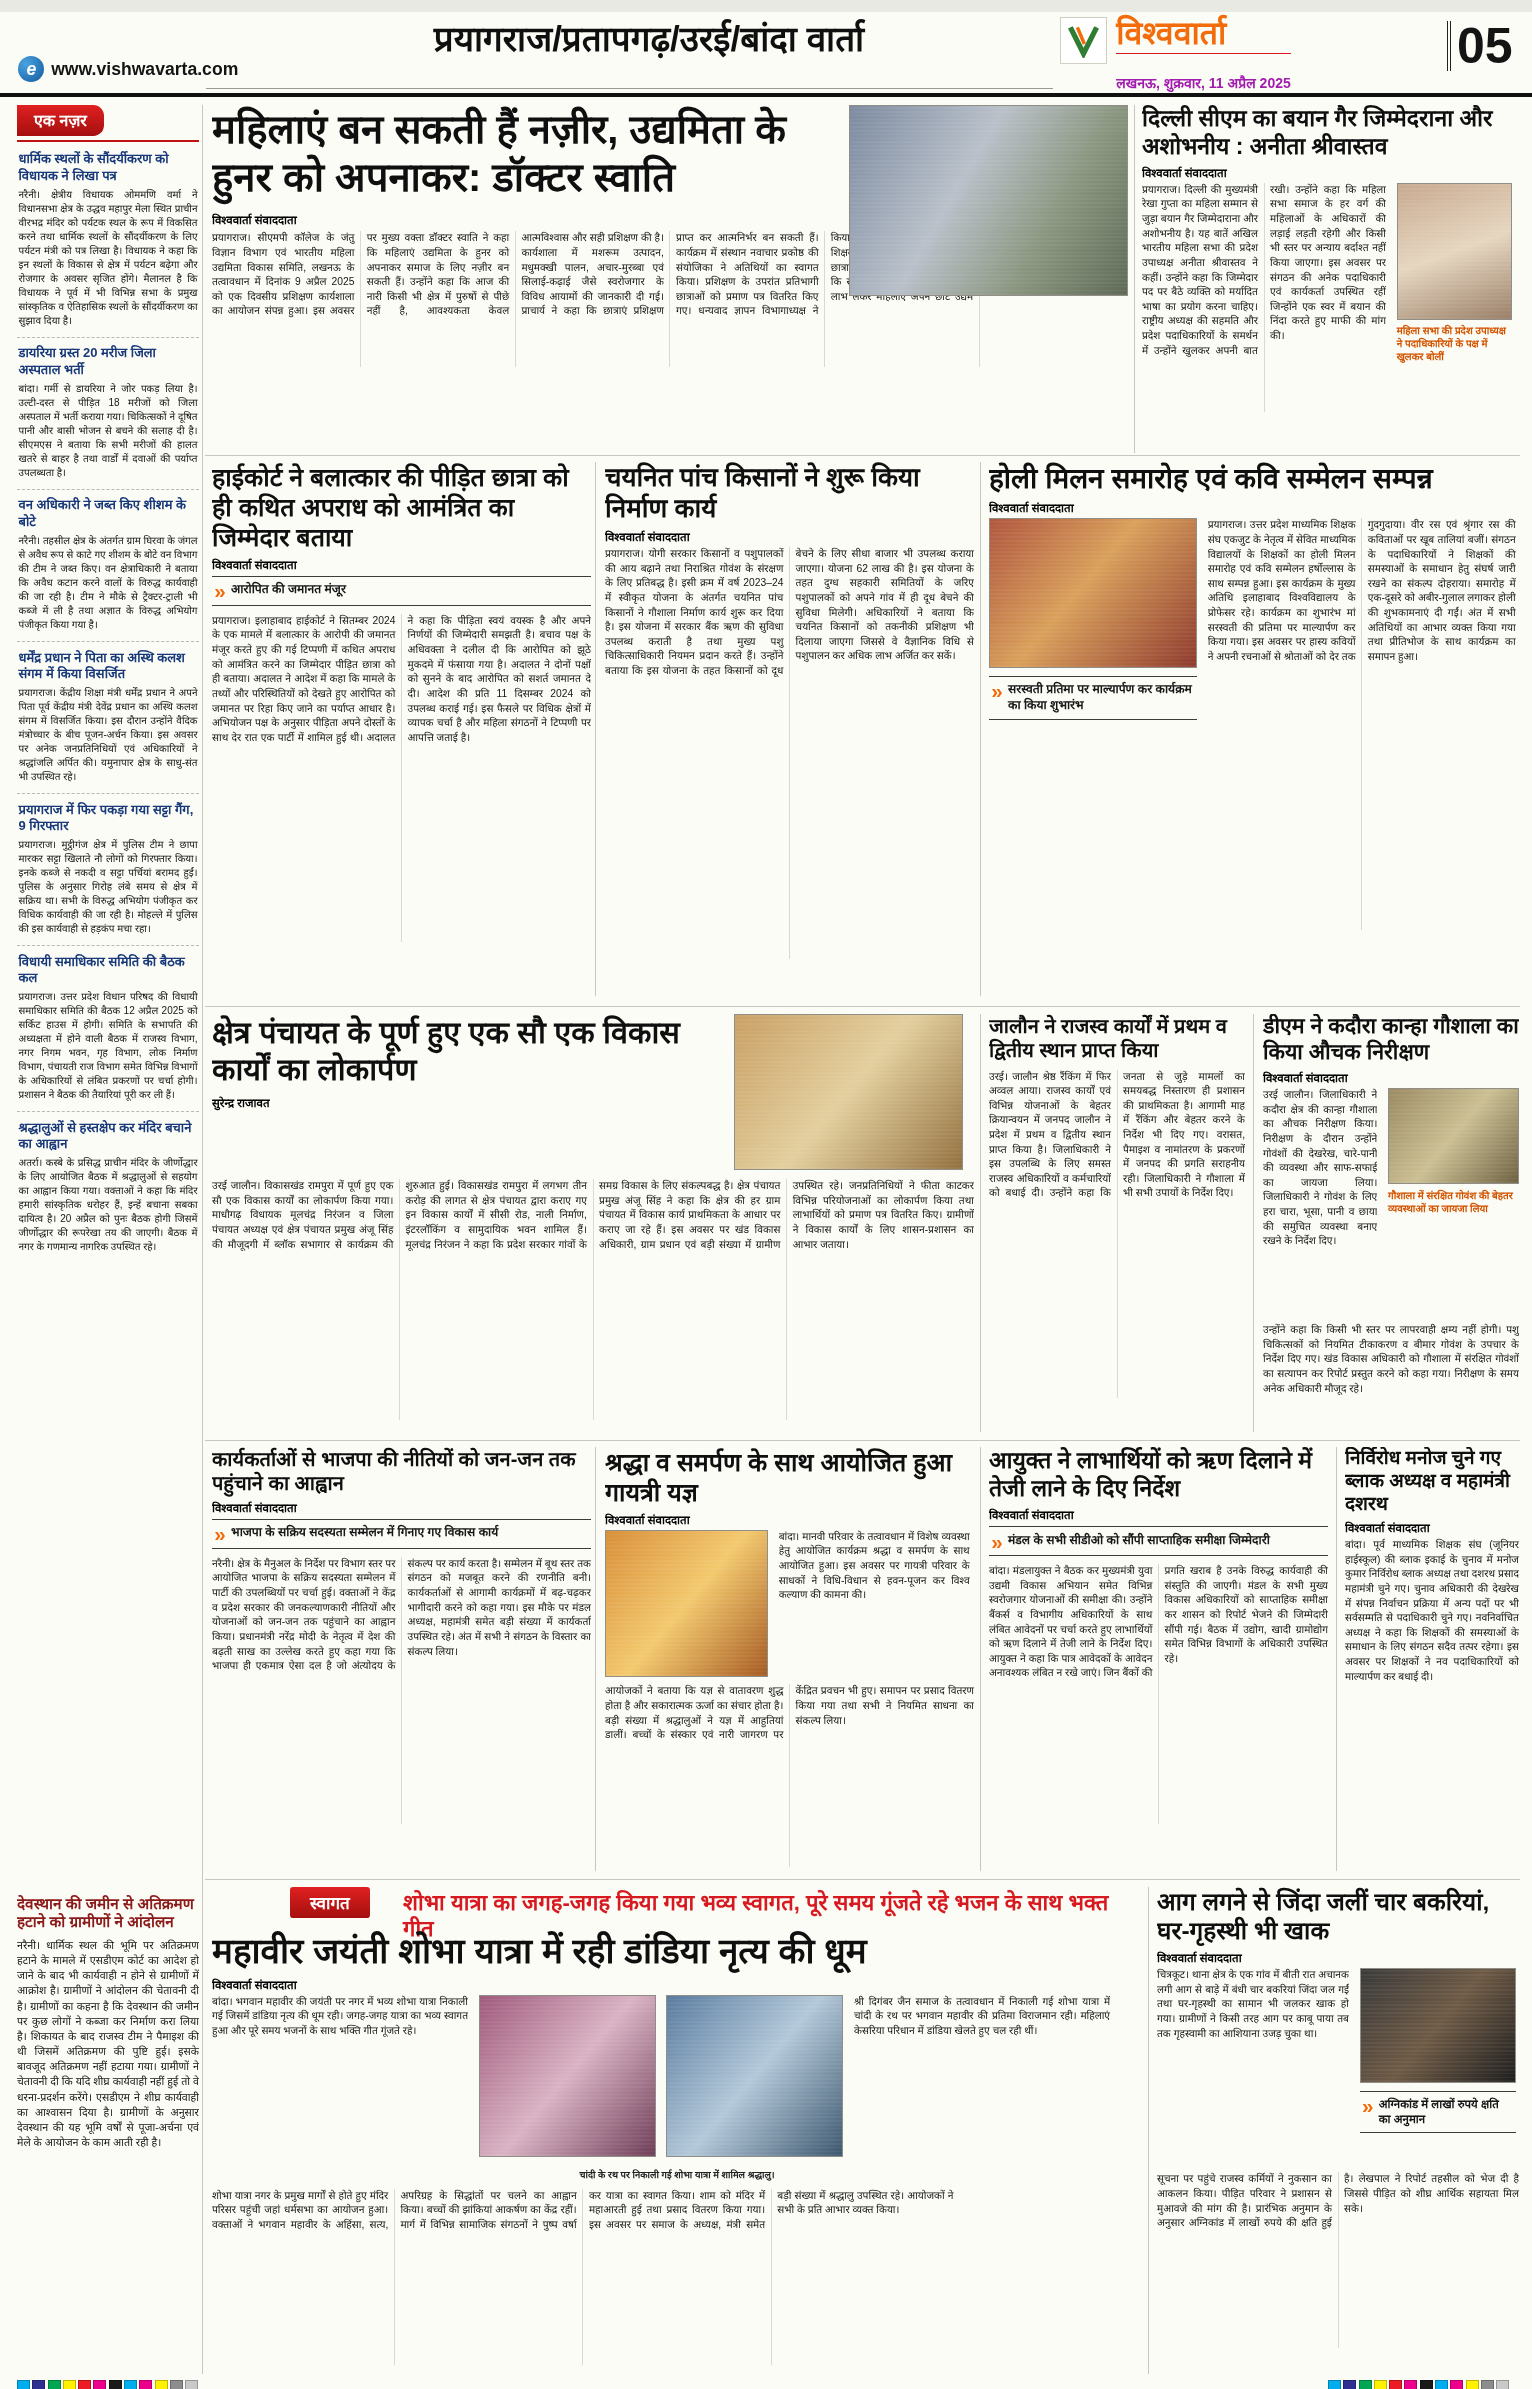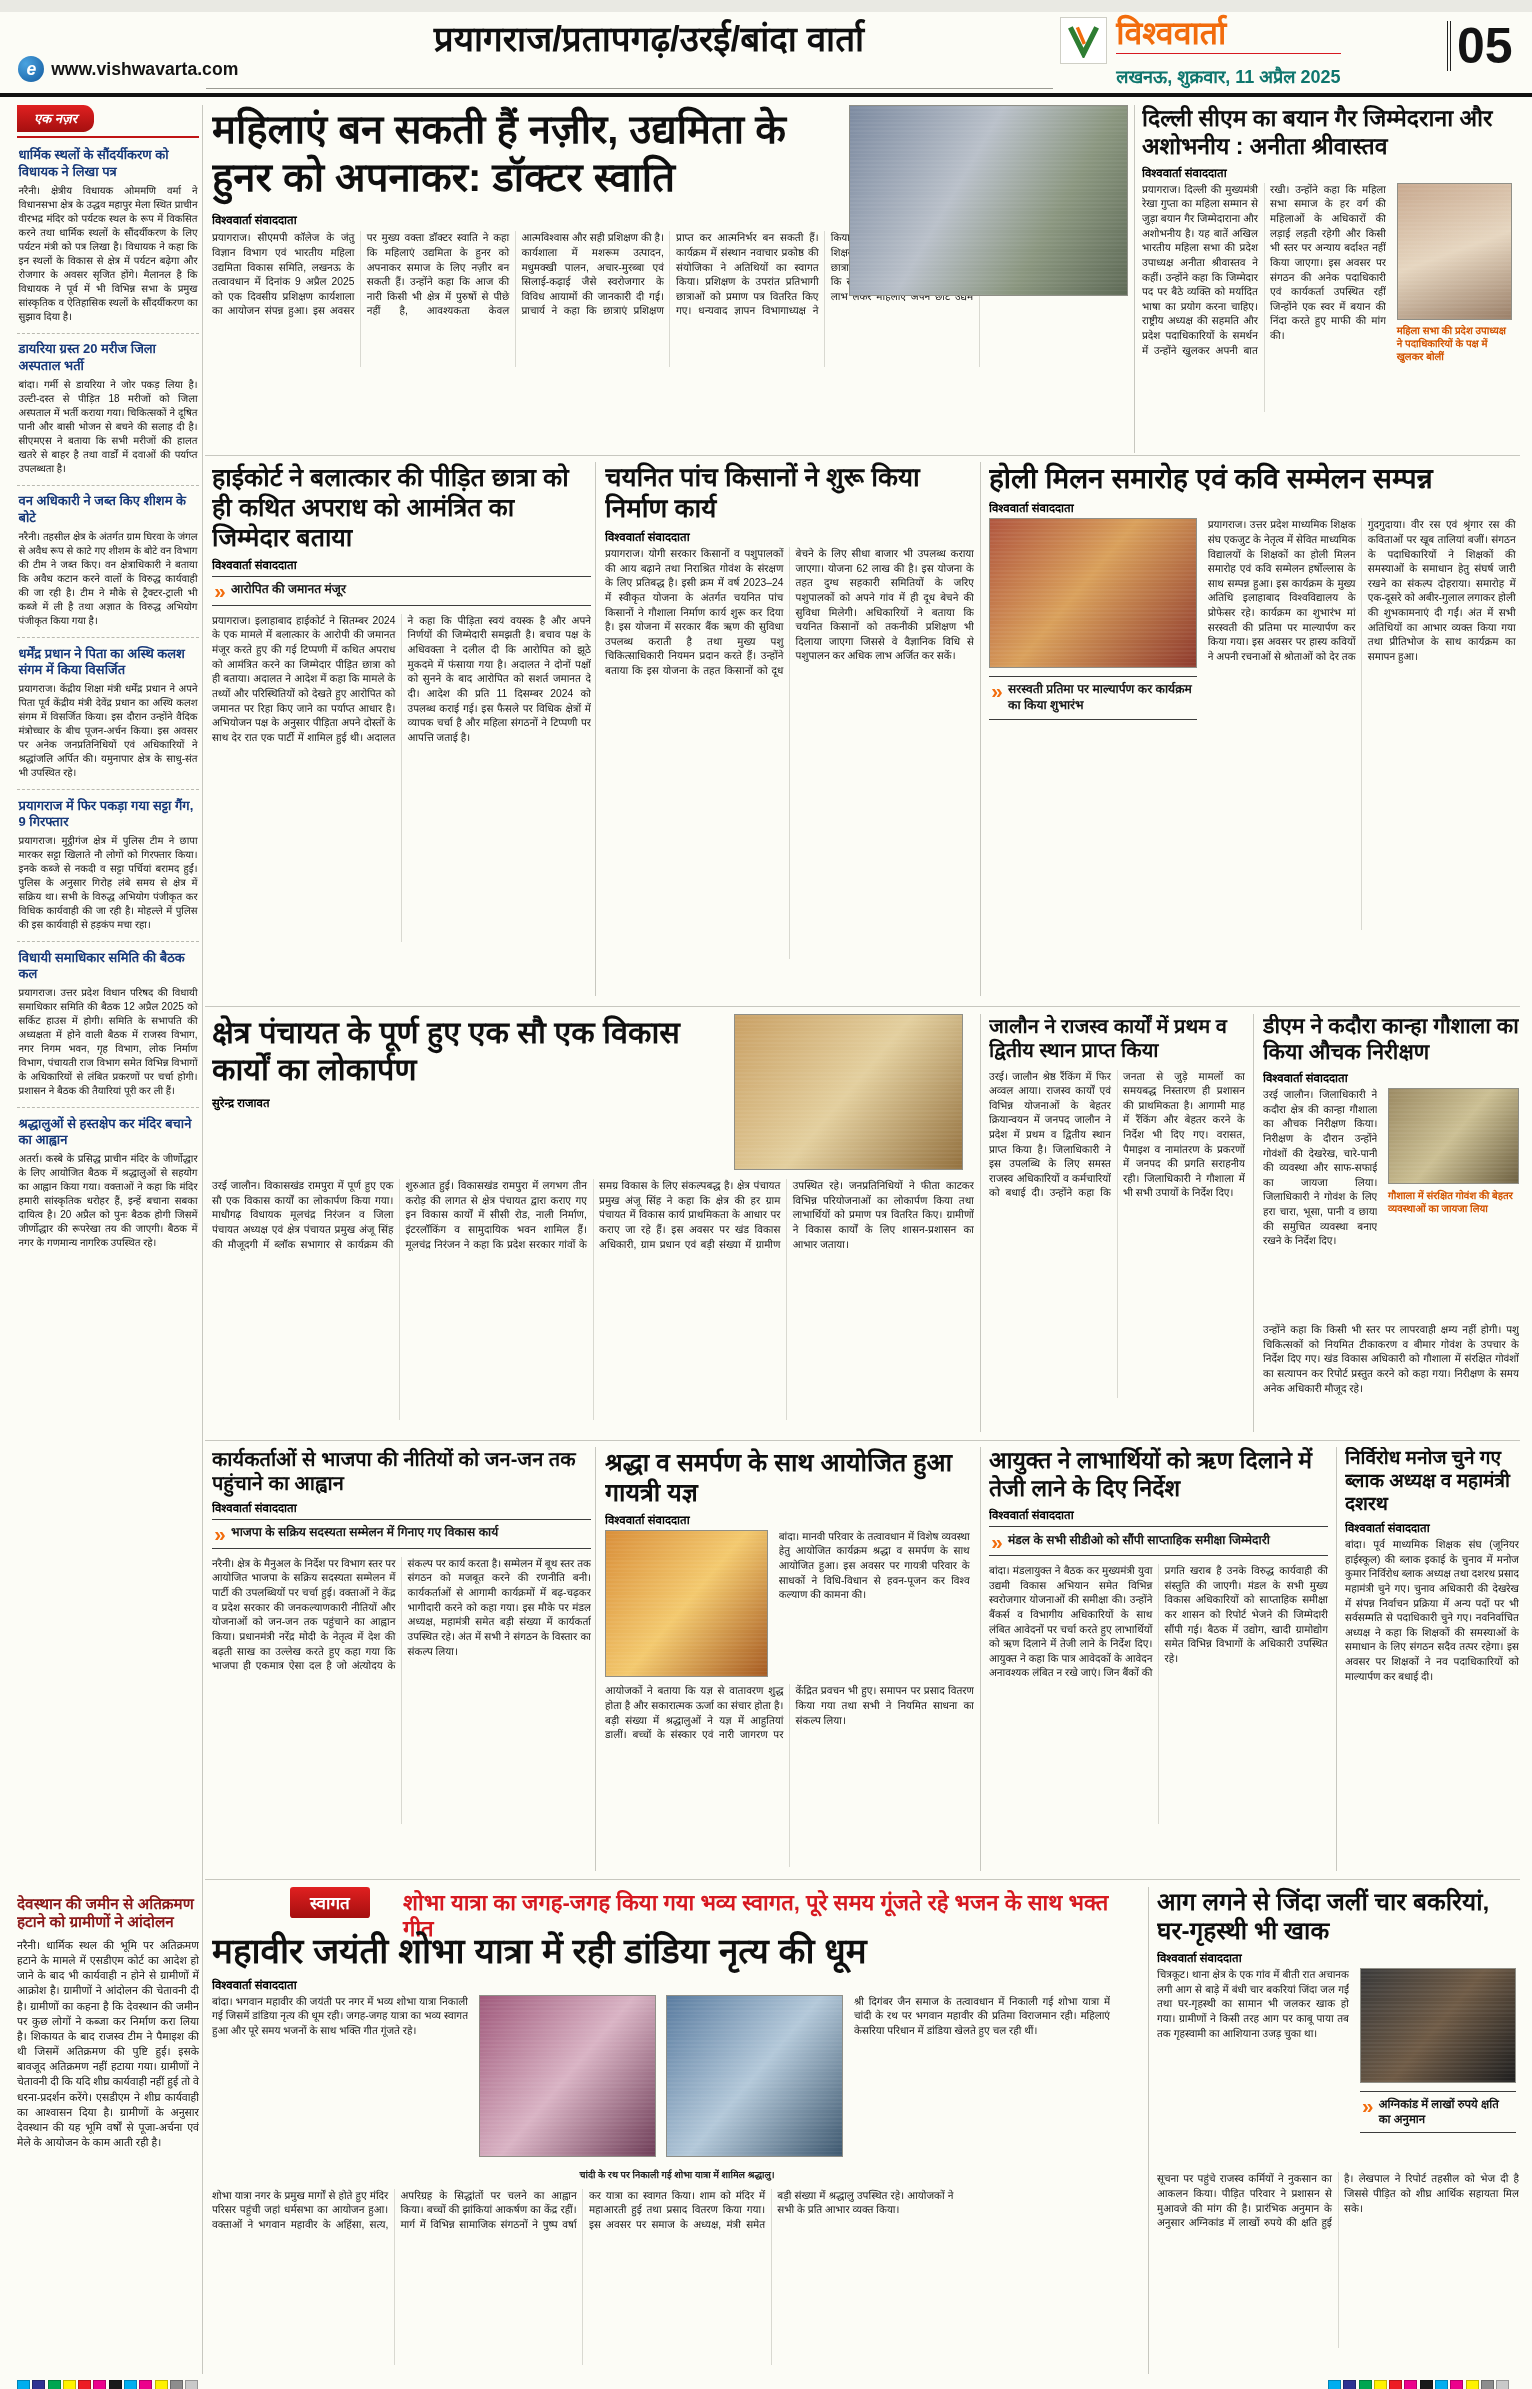--- a/index.html
+++ b/index.html
@@ -42,32 +42,32 @@
 
   <div class="abs" style="left:1060px;top:4.6px;display:flex;gap:9.2px;align-items:flex-start">
     <span style="width:47px;height:47px;border:0.8px solid #cfcfc6;background:#fff;display:flex;align-items:center;justify-content:center">
       <svg width="35" height="35" viewBox="0 0 40 40">
         <polyline points="5,5 20,35 35,5" fill="none" stroke="#2e7d32" stroke-width="6"></polyline>
         <polyline points="13,5 21,24" fill="none" stroke="#f26c0c" stroke-width="4"></polyline>
       </svg>
     </span>
     <span style="display:flex;flex-direction:column">
       <span style="font-weight:bold;font-size:32px;color:#f26c0c;line-height:1.05">विश्ववार्ता</span>
-      <span style="font-size:18px;color:#0f766e;font-weight:bold;border-top:0.8px solid #d71920;margin-top:3.1px;padding-top:10px">लखनऊ, शुक्रवार, 11 अप्रैल 2025</span>
+      <span style="font-size:14px;color:#a21caf;font-weight:bold;border-top:0.8px solid #d71920;margin-top:3.1px;padding-top:19px">लखनऊ, शुक्रवार, 11 अप्रैल 2025</span>
     </span>
   </div>
 
   <div class="abs" style="left:1447px;top:9.2px;border-left:4.6px double #222;padding-left:6px">
     <span style="font-weight:bold;font-size:50px;line-height:1">05</span>
   </div>
 
   <div class="abs" style="left:0;top:81px;width:1533px;height:3.8px;background:#111"></div>
 
   <div class="abs" style="left:17px;top:93px;width:182px;height:1782px;overflow:hidden">
-    <div style="display:inline-block;background:linear-gradient(180deg,#e02020,#a50f0f);color:#fff;font-weight:bold;font-style:italic;font-size:13px;padding:3.8px 17px 5.3px;border-radius:0 10.7px 10.7px 0">एक नज़र</div>
+    <div style="display:inline-block;background:linear-gradient(180deg,#e02020,#a50f0f);color:#fff;font-weight:bold;font-size:16px;padding:3.8px 17px 5.3px;border-radius:0 10.7px 10.7px 0">एक नज़र</div>
     <div style="height:2.3px;background:#c01414;margin:3.8px 0 1.5px"></div>
 
     <div class="sb-item">
       <h3>धार्मिक स्थलों के सौंदर्यीकरण को विधायक ने लिखा पत्र</h3>
       <p>नरैनी। क्षेत्रीय विधायक ओममणि वर्मा ने विधानसभा क्षेत्र के उद्धव महापुर मेला स्थित प्राचीन वीरभद्र मंदिर को पर्यटक स्थल के रूप में विकसित करने तथा धार्मिक स्थलों के सौंदर्यीकरण के लिए पर्यटन मंत्री को पत्र लिखा है। विधायक ने कहा कि इन स्थलों के विकास से क्षेत्र में पर्यटन बढ़ेगा और रोजगार के अवसर सृजित होंगे। मैलानल है कि विधायक ने पूर्व में भी विभिन्न सभा के प्रमुख सांस्कृतिक व ऐतिहासिक स्थलों के सौंदर्यीकरण का सुझाव दिया है।</p>
     </div>
     <div class="sb-item">
       <h3>डायरिया ग्रस्त 20 मरीज जिला अस्पताल भर्ती</h3>
       <p>बांदा। गर्मी से डायरिया ने जोर पकड़ लिया है। उल्टी-दस्त से पीड़ित 18 मरीजों को जिला अस्पताल में भर्ती कराया गया। चिकित्सकों ने दूषित पानी और बासी भोजन से बचने की सलाह दी है। सीएमएस ने बताया कि सभी मरीजों की हालत खतरे से बाहर है तथा वार्डों में दवाओं की पर्याप्त उपलब्धता है।</p>
     </div>

